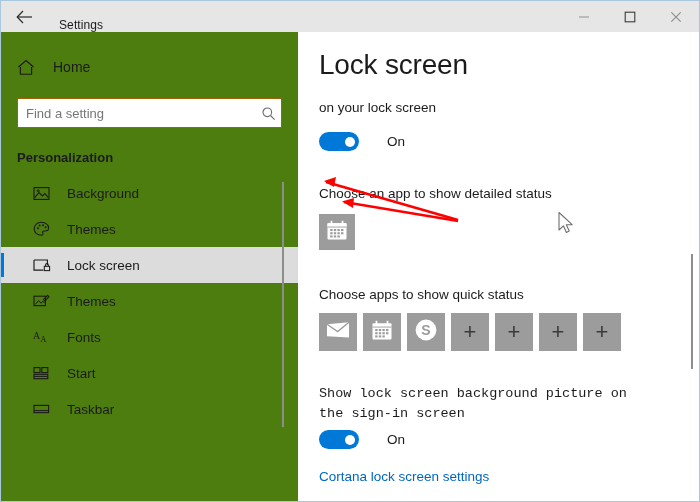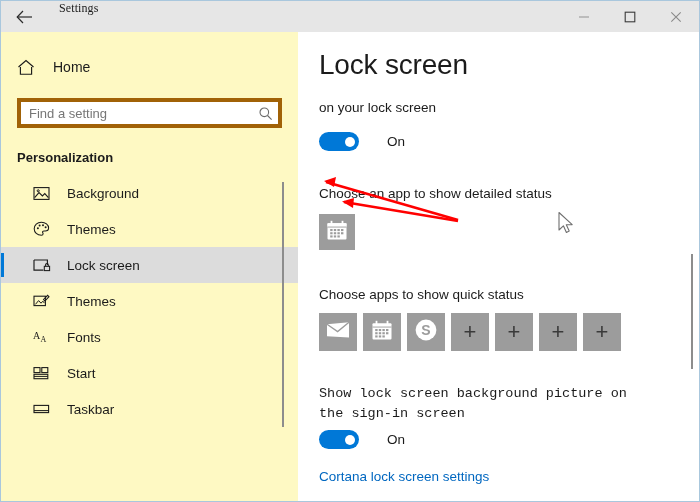--- a/index.html
+++ b/index.html
@@ -14,53 +14,53 @@
     box-sizing:border-box;
     border:1px solid #a9c7dd;
     background:#ffffff;
     overflow:hidden;
   }
 
   
   .titlebar{
     position:absolute;left:0;top:0;width:698px;height:31px;
     background:#e6e6e6;
-    display:flex;align-items:flex-start;font-family:Liberation Serif, serif;
+    display:flex;align-items:flex-end;
   }
   .back-btn{
     width:46px;height:31px;display:flex;align-items:center;justify-content:center;
     cursor:default;
   }
   .back-btn svg{display:block;}
   .app-title{
     font-size:12px;color:#1b1b1b;margin-left:12px;letter-spacing:.1px;
   }
   .win-controls{
     position:absolute;right:0;top:0;height:31px;display:flex;
   }
   .win-btn{
     width:46px;height:31px;display:flex;align-items:center;justify-content:center;
   }
   .win-btn svg{display:block;}
 
   
   .sidebar{
     position:absolute;left:0;top:31px;width:297px;height:470px;
-    background:#fef9c3;
+    background:#4d7c0f;
     overflow:hidden;
   }
   .home-row{
     display:flex;align-items:center;height:34px;margin-top:18px;padding-left:16px;
   }
   .home-row .ico{width:26px;display:flex;align-items:center;}
   .home-row .lbl{font-size:14px;color:#1b1b1b;margin-left:10px;}
 
   .search-wrap{
     margin:14px 16px 0 16px;height:30px;
-    background:#ffffff;border:4px solid #a16207;
+    background:#ffffff;border:1px solid #a16207;
     display:flex;align-items:center;box-sizing:border-box;
   }
   .search-input{
     flex:1;border:none;outline:none;background:transparent;
     font-family:"Liberation Sans", sans-serif;font-size:13px;color:#6b6b6b;
     padding:0 8px;height:26px;
   }
   .search-input::placeholder{color:#767676;opacity:1;}
   .search-ico{width:26px;display:flex;align-items:center;justify-content:center;}
 

